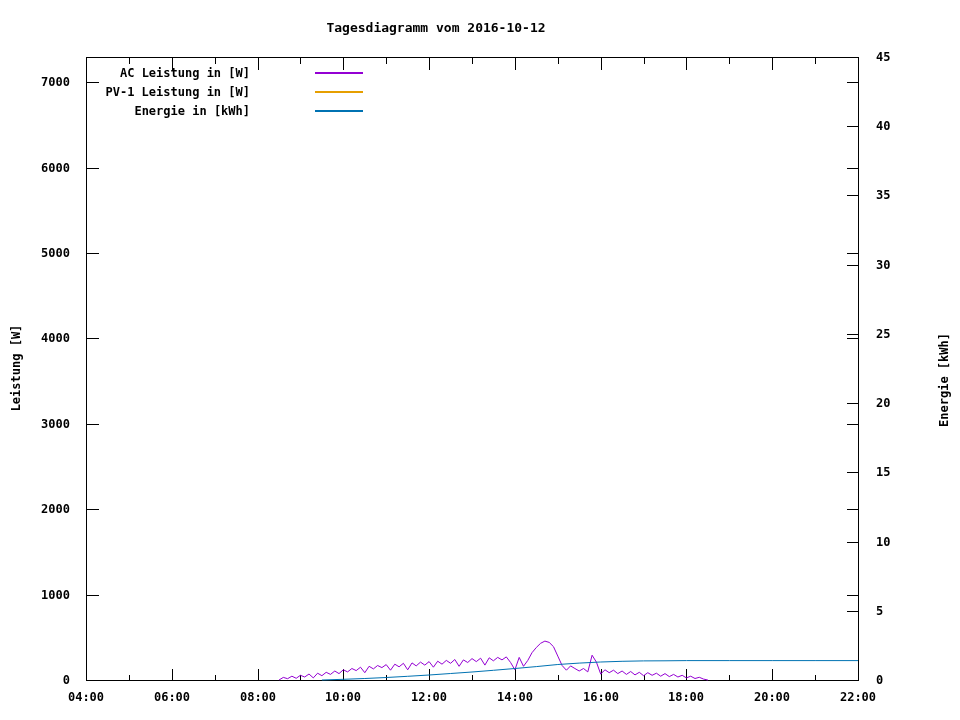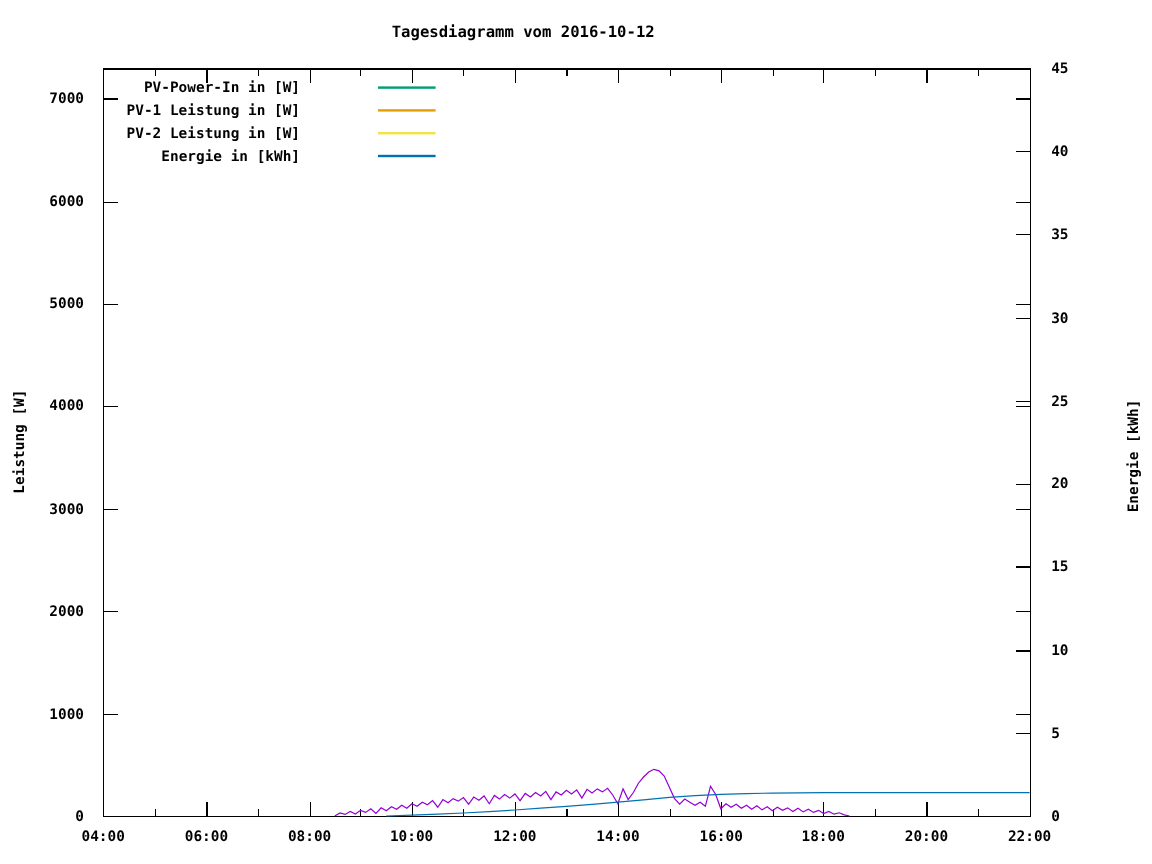--- a/index.html
+++ b/index.html
@@ -122,30 +122,26 @@
       <line x1="858.5" y1="126.5" x2="846.5" y2="126.5" stroke="#000000" stroke-width="1" shape-rendering="crispEdges"></line>
       <text x="876" y="130" text-anchor="start" fill="#000000" font-family="&quot;DejaVu Sans Mono&quot;,&quot;Liberation Mono&quot;,monospace" font-size="12px" font-weight="bold">40</text>
       <line x1="858.5" y1="57.5" x2="846.5" y2="57.5" stroke="#000000" stroke-width="1" shape-rendering="crispEdges"></line>
       <text x="876" y="61" text-anchor="start" fill="#000000" font-family="&quot;DejaVu Sans Mono&quot;,&quot;Liberation Mono&quot;,monospace" font-size="12px" font-weight="bold">45</text>
       <polyline points="279.0,680.0 283.3,677.4 287.6,678.7 291.9,676.2 296.2,678.3 300.4,675.3 304.7,677.0 309.0,674.0 313.3,677.9 317.6,673.2 321.9,675.7 326.2,672.3 330.5,674.4 334.8,671.0 339.0,673.6 343.3,669.8 347.6,671.9 351.9,668.5 356.2,670.6 360.5,667.2 364.8,672.7 369.1,666.3 373.4,668.9 377.6,665.5 381.9,667.6 386.2,664.6 390.5,670.2 394.8,664.2 399.1,666.8 403.4,663.3 407.7,669.8 412.0,662.9 416.2,665.9 420.5,662.1 424.8,665.1 429.1,661.6 433.4,667.2 437.7,661.2 442.0,664.2 446.3,660.4 450.6,663.3 454.8,659.5 459.1,666.3 463.4,659.9 467.7,662.5 472.0,658.6 476.3,661.6 480.6,658.2 484.9,665.1 489.2,657.8 493.4,660.8 497.7,657.4 502.0,659.9 506.3,656.9 510.6,662.5 514.9,669.8 519.2,657.4 523.5,666.3 527.8,660.4 532.0,652.7 536.3,647.5 540.6,643.3 544.9,641.1 549.2,642.4 553.5,646.7 557.8,656.1 562.1,665.5 566.4,670.2 570.6,665.9 574.9,668.5 579.2,671.0 583.5,668.5 587.8,671.9 592.1,655.2 596.4,662.1 600.7,674.0 605.0,669.8 609.2,672.7 613.5,670.2 617.8,673.6 622.1,671.0 626.4,674.4 630.7,671.5 635.0,674.9 639.3,672.3 643.6,675.7 647.8,672.7 652.1,675.3 656.4,673.2 660.7,676.2 665.0,673.6 669.3,676.6 673.6,674.4 677.9,677.0 682.2,675.3 686.4,677.9 690.7,676.2 695.0,678.5 699.3,677.3 703.6,679.1 707.9,680.0" fill="none" stroke="#9400d3" stroke-width="1"></polyline>
       <polyline points="321.9,680.0 343.3,679.3 364.8,678.5 386.2,677.5 407.7,676.3 429.1,675.0 450.6,673.5 472.0,672.0 493.4,670.3 514.9,668.5 536.3,666.6 557.8,664.5 579.2,663.1 600.7,662.0 622.1,661.3 643.6,660.9 665.0,660.8 686.4,660.6 729.3,660.6 772.2,660.6 815.1,660.6 858.0,660.6" fill="none" stroke="#0072b2" stroke-width="1"></polyline>
     </svg>
 
   <div class="legend">
     <div class="legend-row">
-      <span class="legend-label">PV-Power-In in [W]</span>
-      <span class="legend-line" style="background: rgb(0, 158, 115);"></span>
+      <span class="legend-label">AC Leistung in [W]</span>
+      <span class="legend-line" style="background: rgb(148, 0, 211);"></span>
     </div>
     <div class="legend-row">
       <span class="legend-label">PV-1 Leistung in [W]</span>
       <span class="legend-line" style="background: rgb(230, 159, 0);"></span>
-    </div>
-    <div class="legend-row">
-      <span class="legend-label">PV-2 Leistung in [W]</span>
-      <span class="legend-line" style="background: rgb(240, 228, 66);"></span>
     </div>
     <div class="legend-row">
       <span class="legend-label">Energie in [kWh]</span>
       <span class="legend-line" style="background: rgb(0, 114, 178);"></span>
     </div>
   </div>
 
 </div>
 
 </body></html>

